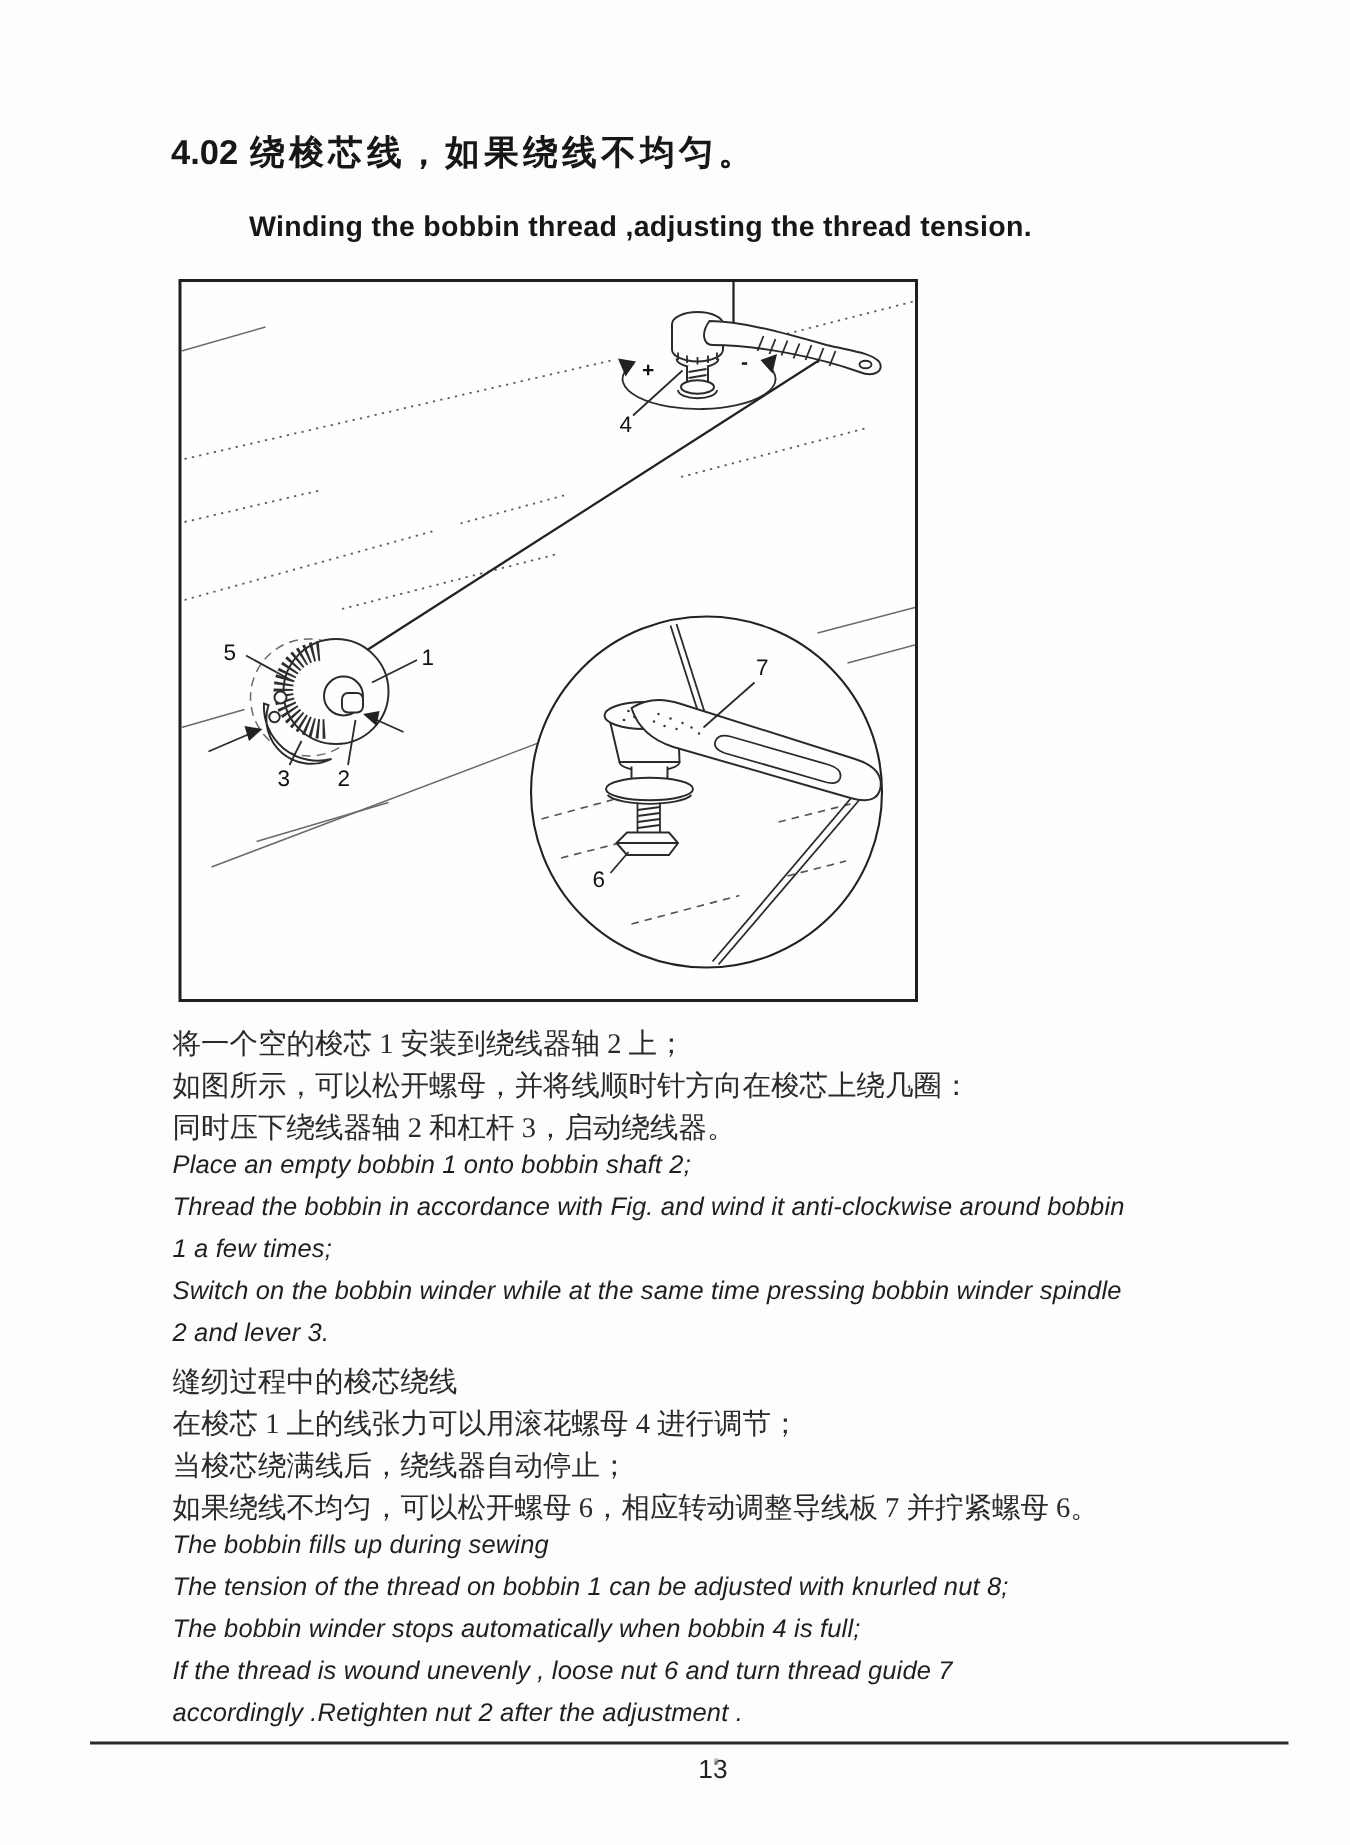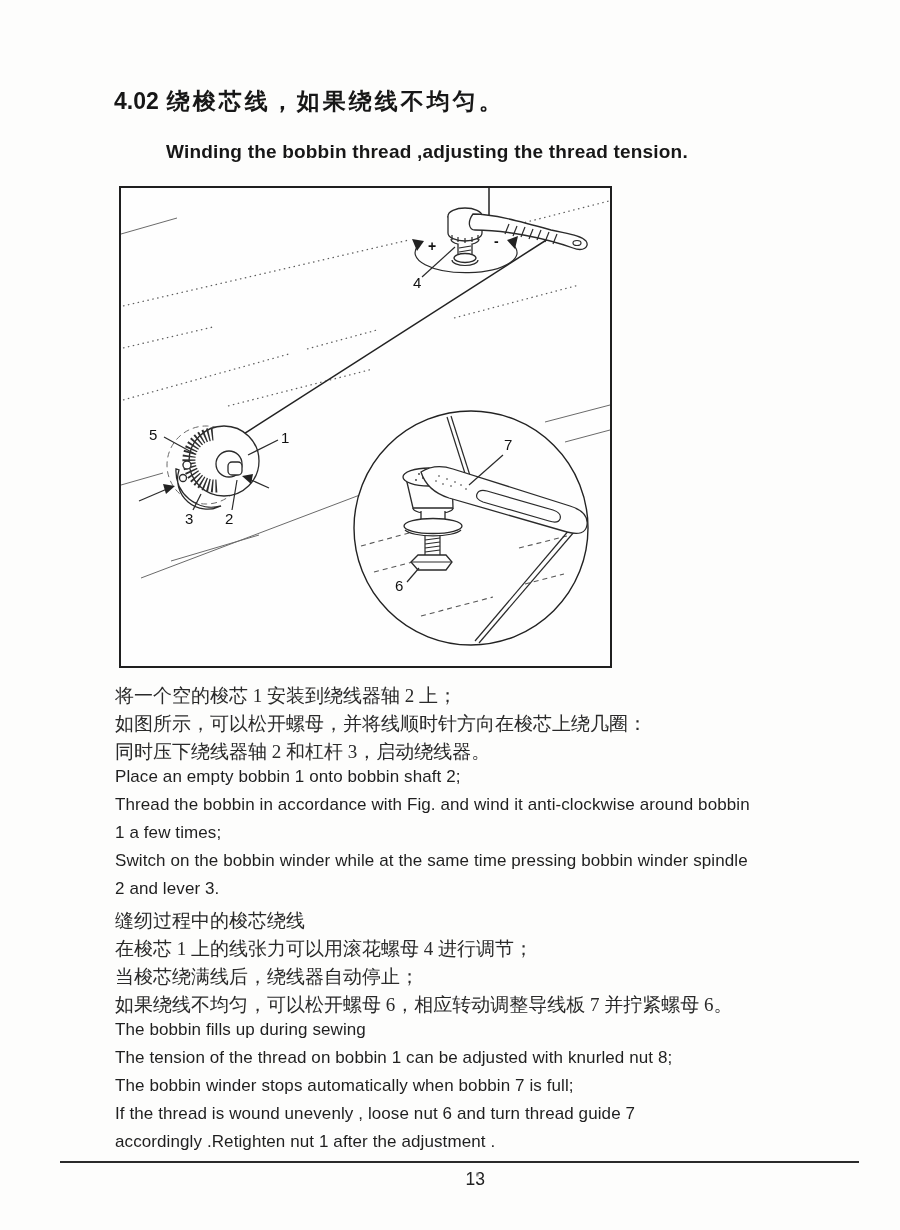--- a/index.html
+++ b/index.html
@@ -20,21 +20,21 @@
 
   
   .figure {
     left:119px; top:186px; width:493px; height:482px;
     border:2px solid #1f1f1f; box-sizing:border-box; background:#fefefe;
   }
   .figure svg { display:block; width:100%; height:100%; }
 
   
   .zh { font-size:19px; color:#2a2a2a; font-family:"Liberation Serif", serif; }
-  .en { font-size:17px; color:#1f1f1f; letter-spacing:0.1px; }
+  .en { font-size:17px; color:#1f1f1f; letter-spacing:0.1px;font-style:italic; }
   .line { left:115px; }
 
   .stray { color:#4a4a4a; font-size:15px; }
 
   
   .rule { left:60px; top:1161px; width:799px; height:2px; background:#2b2b2b; }
   .pagenum { left:395px; top:1169px; width:90px; text-align:right; font-size:17.5px; color:#222; }
   .speck { left:476px; top:1172px; width:3px; height:5px; background:#9a9a9a; border-radius:2px; opacity:.6; }
 
   
@@ -222,19 +222,19 @@
 <div class="abs line en" style="top:851px;">Switch on the bobbin winder while at the same time pressing bobbin winder spindle</div>
 <div class="abs line en" style="top:879px;">2 and lever 3.</div>
 
 <div class="abs line zh" style="top:908px;">缝纫过程中的梭芯绕线</div>
 <div class="abs line zh" style="top:936px;">在梭芯 1 上的线张力可以用滚花螺母 4 进行调节；</div>
 <div class="abs line zh" style="top:964px;">当梭芯绕满线后，绕线器自动停止；</div>
 <div class="abs line zh" style="top:992px;font-family:Liberation Serif, serif;">如果绕线不均匀，可以松开螺母 6，相应转动调整导线板 7 并拧紧螺母 6。</div>
 
 <div class="abs line en" style="top:1020px;">The bobbin fills up during sewing</div>
 <div class="abs line en" style="top:1048px;">The tension of the thread on bobbin 1 can be adjusted with knurled nut 8;</div>
-<div class="abs line en" style="top:1076px;">The bobbin winder stops automatically when bobbin 7 is full;</div>
+<div class="abs line en" style="top:1076px;">The bobbin winder stops automatically when bobbin 4 is full;</div>
 <div class="abs line en" style="top:1104px;">If the thread is wound unevenly , loose nut 6 and turn thread guide 7</div>
-<div class="abs line en" style="top:1132px;">accordingly .Retighten nut 1 after the adjustment .</div>
+<div class="abs line en" style="top:1132px;">accordingly .Retighten nut 2 after the adjustment .</div>
 
 <div class="abs rule"></div>
 <div class="abs pagenum">13</div>
 <div class="abs speck"></div>
 
 </body></html>

